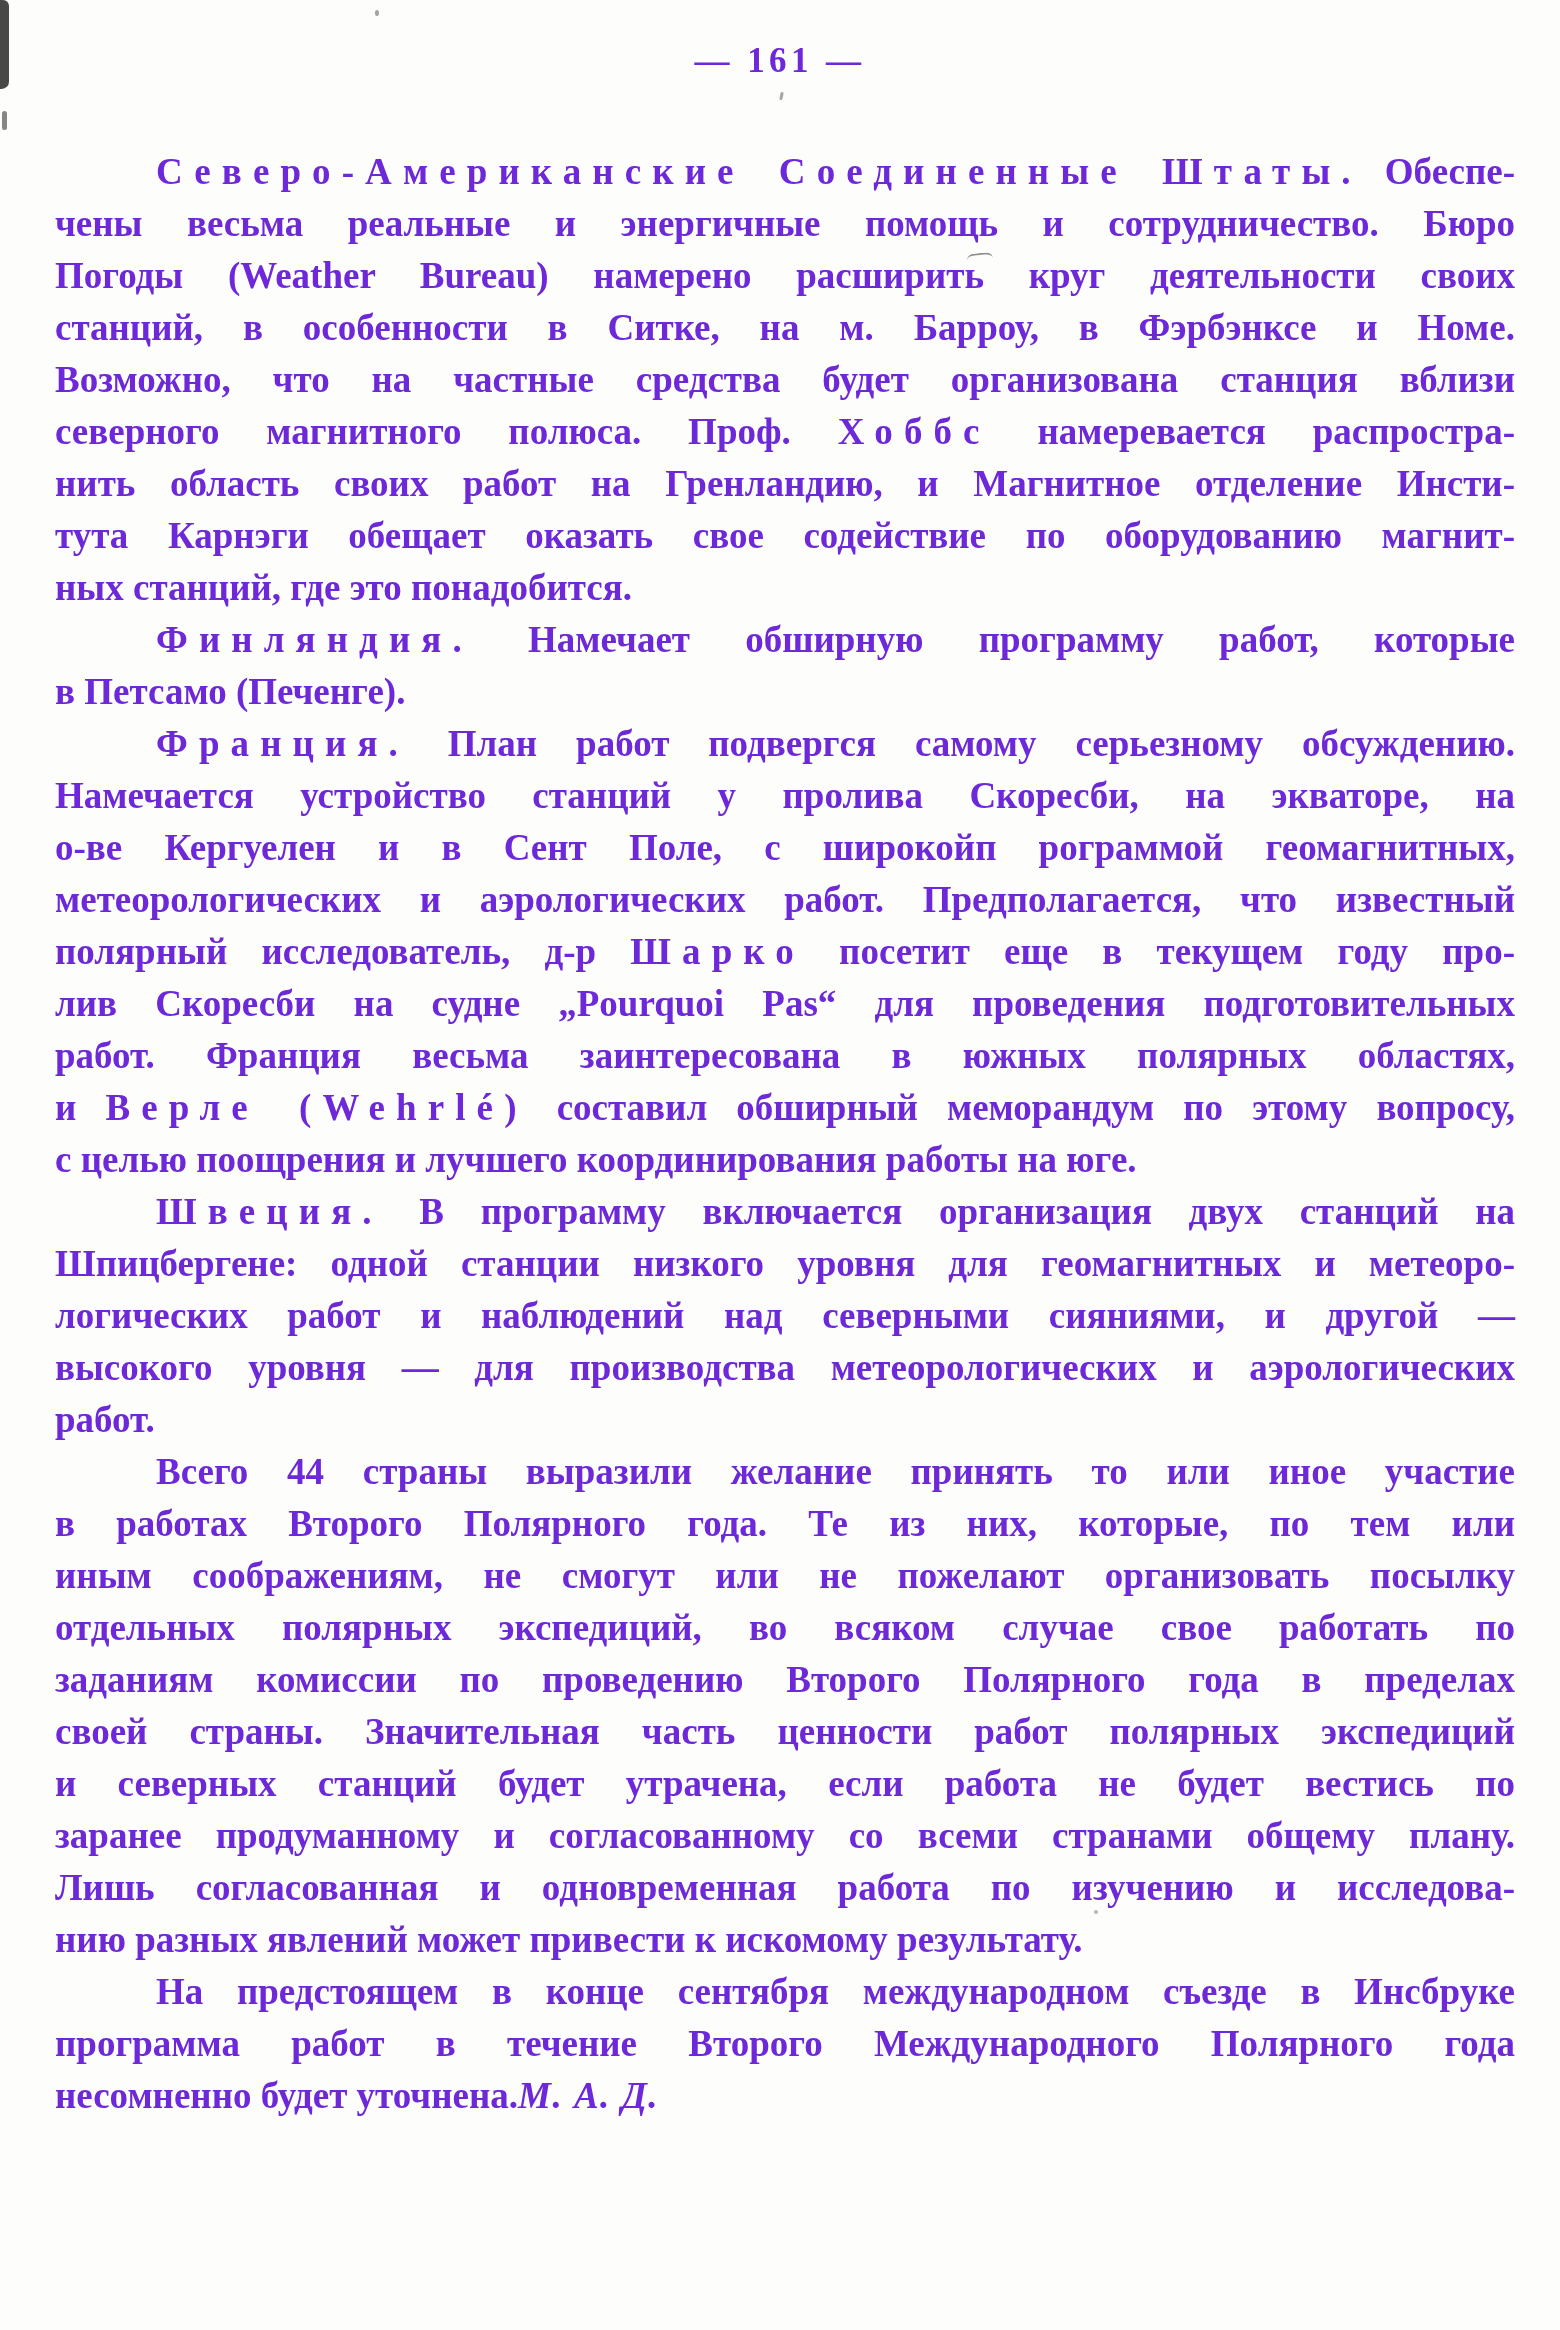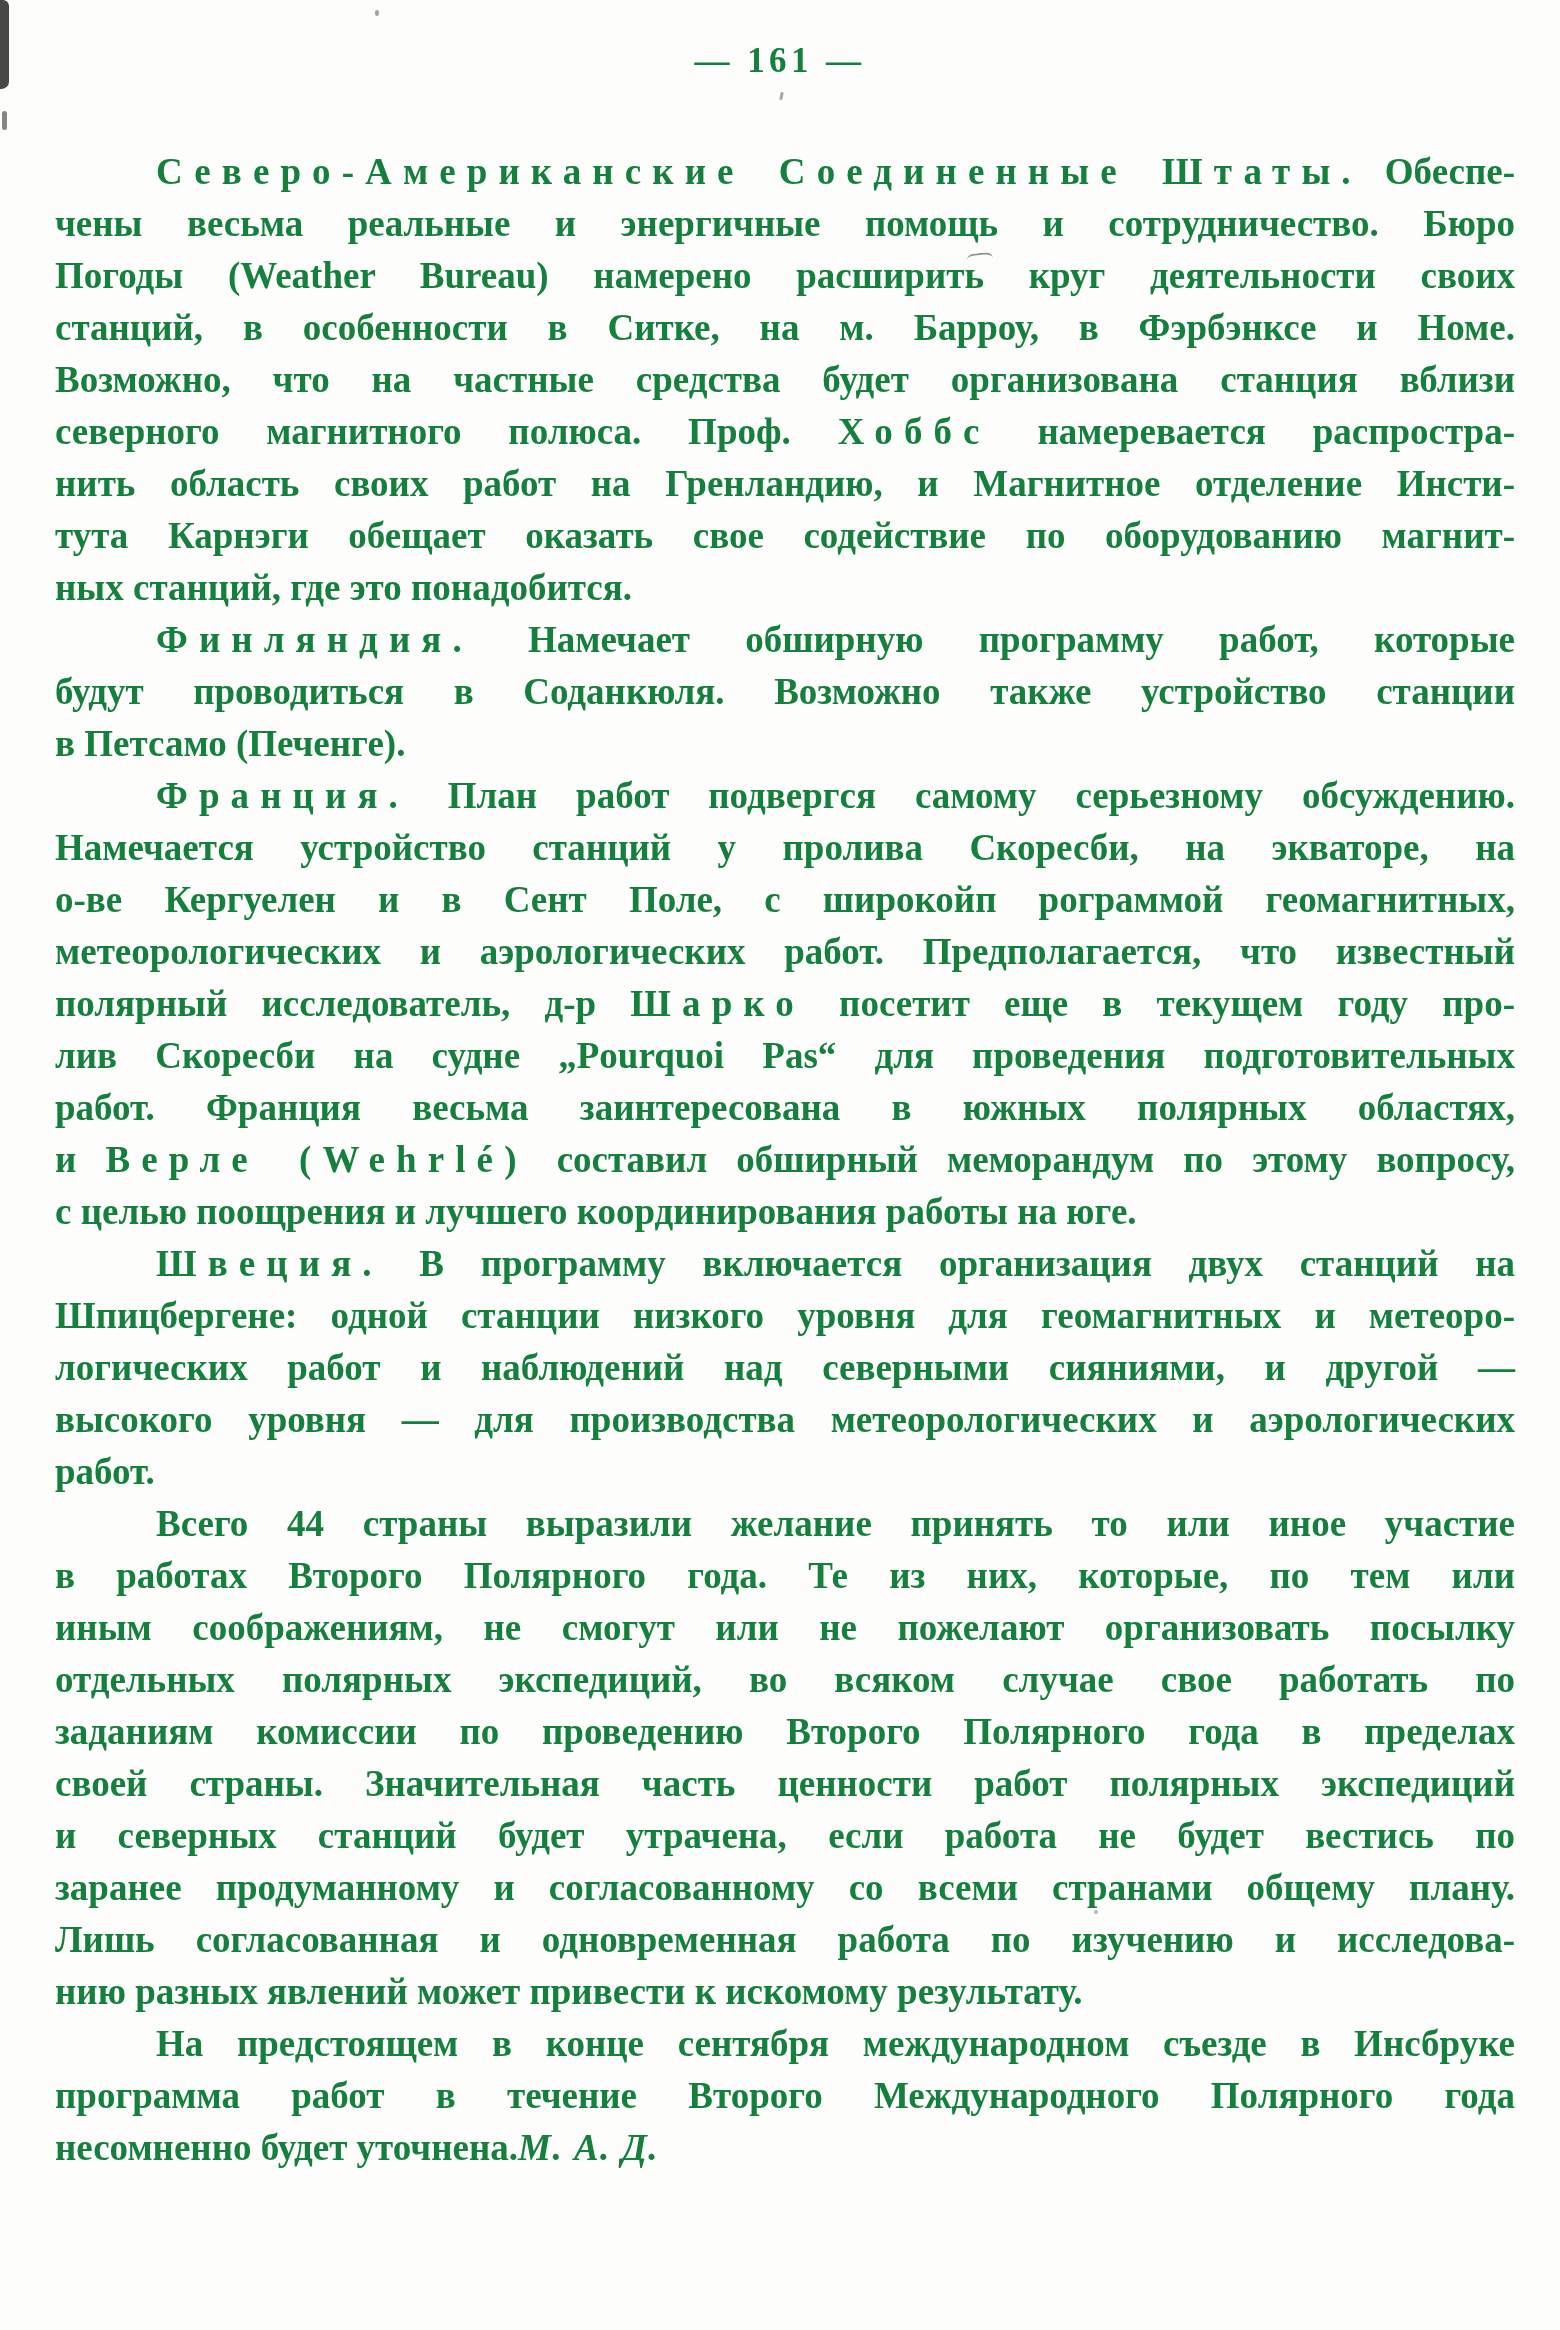--- a/index.html
+++ b/index.html
@@ -1,20 +1,20 @@
 <!DOCTYPE html>
 <html style="font-size:11.7px"><head>
 <meta charset="utf-8">
 <style>
   html,body { margin:0; padding:0; background:#ffffff; }
   .page {
     position:relative;
     width:1560px; height:2330px;
     background:#fdfdfb;
-    color:#15803d;
+    color:#6d28d9;
     font-family:"Liberation Serif","DejaVu Serif",serif;
     font-weight:700;
     font-size:37px;
     line-height:52px;
     overflow:hidden;
   }
   .pagenum {
     position:absolute; top:35px; left:0; right:0;
     text-align:center;
     font-size:35px;
@@ -73,21 +73,20 @@
       <div class="line">станций, в особенности в Ситке, на м. Барроу, в Фэрбэнксе и Номе.</div>
       <div class="line">Возможно, что на частные средства будет организована станция вблизи</div>
       <div class="line"><span>северного магнитного полюса. Проф. </span><span class="sp">Хоббс</span><span> намеревается распростра-</span></div>
       <div class="line">нить область своих работ на Гренландию, и Магнитное отделение Инсти-</div>
       <div class="line">тута Карнэги обещает оказать свое содействие по оборудованию магнит-</div>
       <div class="line last">ных станций, где это понадобится.</div>
     </div>
 
     <div class="para ind">
       <div class="line"><span class="sp">Финляндия.</span><span> Намечает обширную программу работ, которые</span></div>
-      <div class="line">будут проводиться в Соданкюля. Возможно также устройство станции</div>
       <div class="line last">в Петсамо (Печенге).</div>
     </div>
 
     <div class="para ind">
       <div class="line"><span class="sp">Франция.</span><span> План работ подвергся самому серьезному обсуждению.</span></div>
       <div class="line">Намечается устройство станций у пролива Скоресби, на экваторе, на</div>
       <div class="line">о-ве Кергуелен и в Сент Поле, с широкойп рограммой геомагнитных,</div>
       <div class="line">метеорологических и аэрологических работ. Предполагается, что известный</div>
       <div class="line"><span>полярный исследователь, д-р </span><span class="sp">Шарко</span><span> посетит еще в текущем году про-</span></div>
       <div class="line">лив Скоресби на судне „Pourquoi Pas“ для проведения подготовительных</div>

